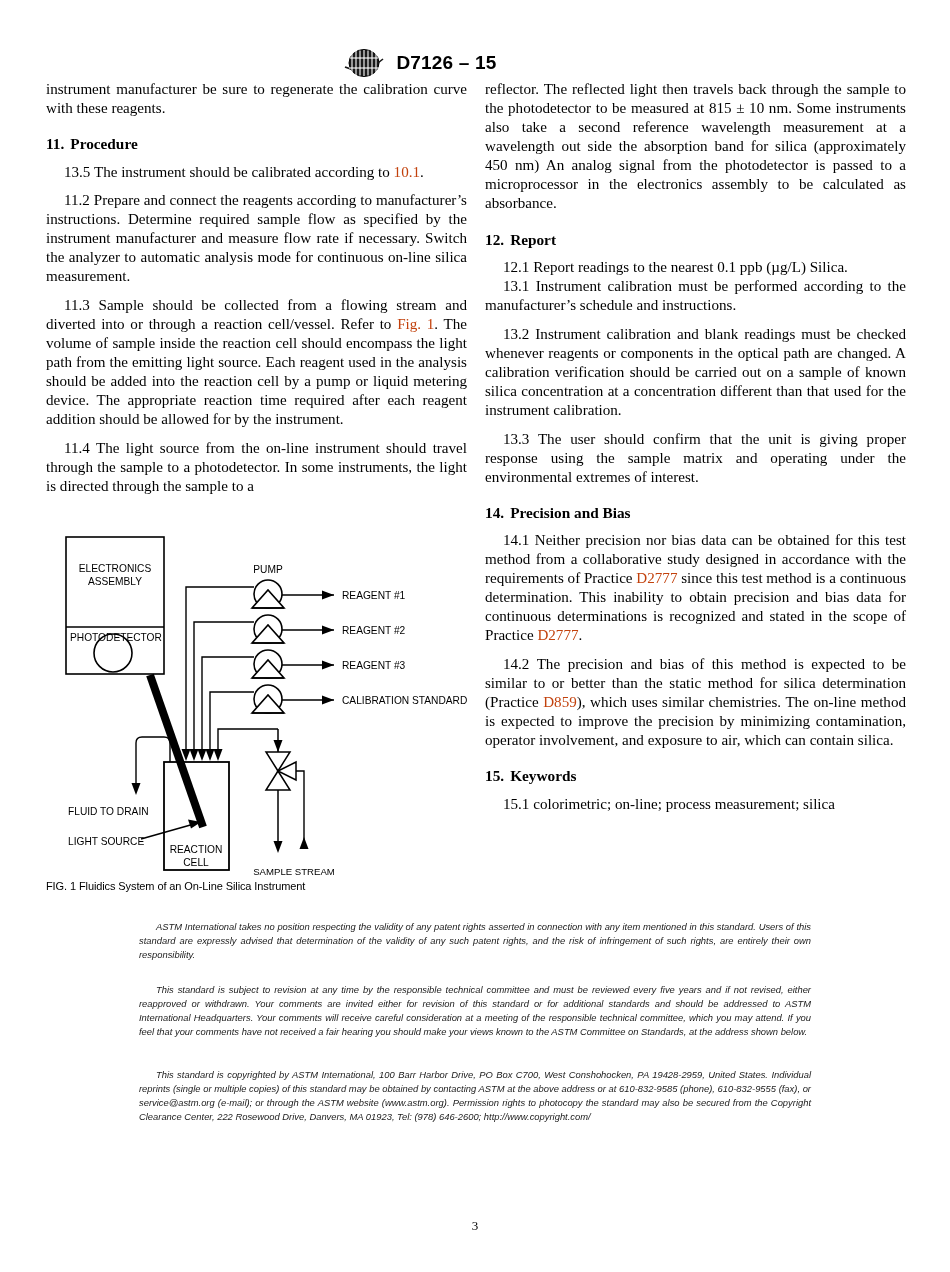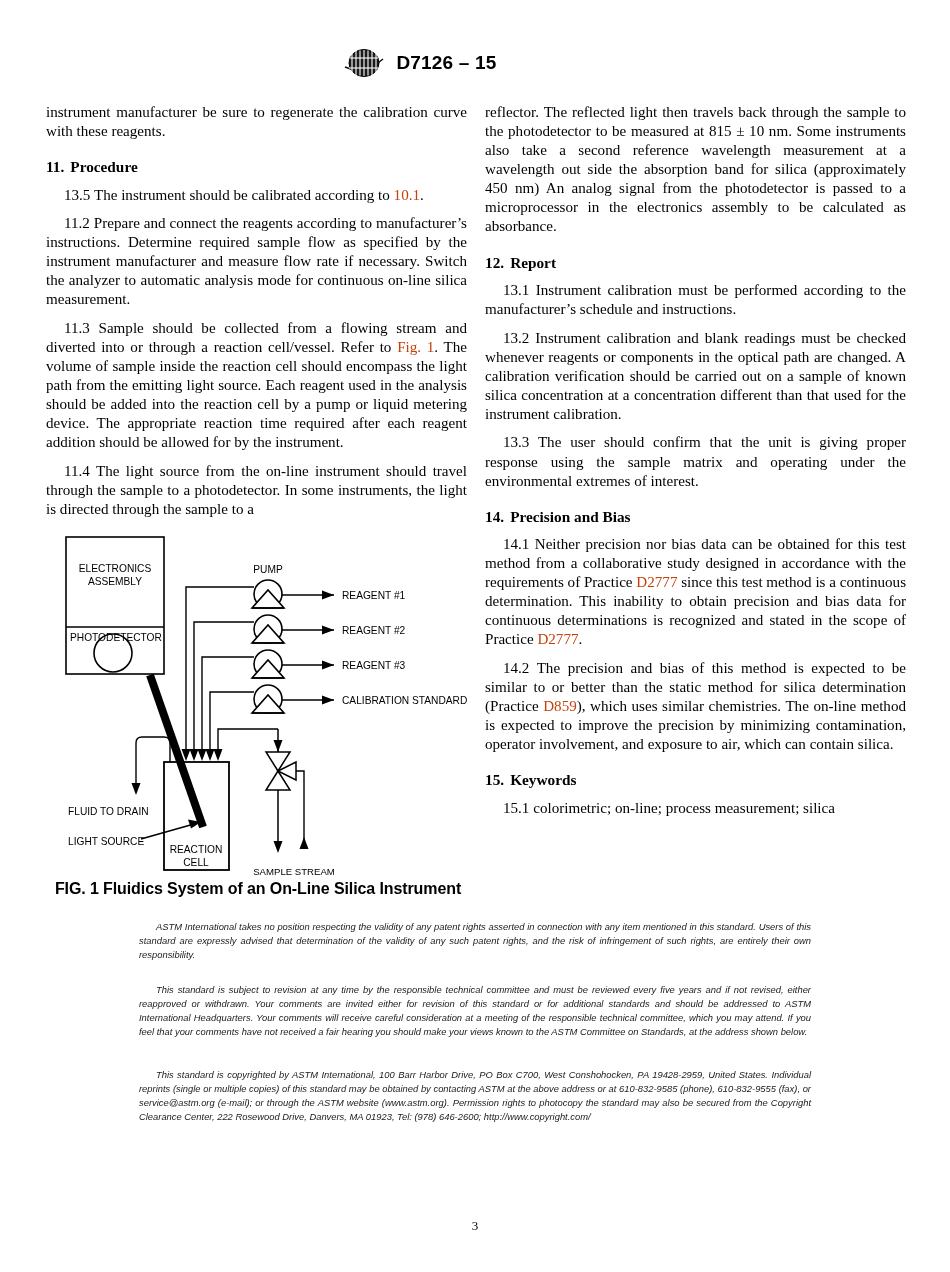--- a/index.html
+++ b/index.html
@@ -40,21 +40,21 @@
   .doc-id {
     font-family: "Liberation Sans", sans-serif;
     font-weight: bold;
     font-size: 19px;
     letter-spacing: 0.2px;
   }
 
   
   .col {
     position: absolute;
-    top: 103px;
+    top: 80px;
     width: 421px;
     font-size: 15.1px;
     line-height: 1.265;
     text-align: justify;
     text-justify: inter-word;
     hyphens: manual;
   }
   .col-left  { left: 46px; }
   .col-right { left: 485px; }
 
@@ -87,24 +87,24 @@
     top: 527px;
     width: 424px;
     height: 375px;
   }
   .figure svg { display: block; }
   .fig-caption {
     position: absolute;
     left: 46px;
     top: 880px;
     width: 424px;
-    text-align: center;
-    font-family: "Liberation Sans", sans-serif;
-    font-weight: bold;
-    font-size: 16px;
+    text-align: left;
+    font-family: "Liberation Sans", sans-serif;
+    font-weight: normal;
+    font-size: 11px;
     letter-spacing: -0.1px;
   }
 
   
   .footer {
     position: absolute;
     left: 139px;
     width: 672px;
     font-family: "Liberation Sans", sans-serif;
     font-style: italic;
@@ -185,20 +185,21 @@
     <p class="body gap">11.4  The light source from the on-line instrument should travel through the sample to a photodetector. In some instruments, the light is directed through the sample to a</p>
   </div>
 
   <div class="col col-right">
 
     <p class="body noindent">reflector. The reflected light then travels back through the sample to the photodetector to be measured at 815 ± 10 nm. Some instruments also take a second reference wavelength measurement at a wavelength out side the absorption band for silica (approximately 450 nm) An analog signal from the photodetector is passed to a microprocessor in the electronics assembly to be calculated as absorbance.</p>
 
     <h2 class="section">
       <span class="num">12.</span><span>Report</span>
     </h2>
+    <p class="body">12.1  Report readings to the nearest 0.1 ppb (µg/L) Silica.</p>
 
     <p class="body">13.1  Instrument calibration must be performed according to the manufacturer’s schedule and instructions.</p>
     <p class="body gap">13.2 Instrument calibration and blank readings must be checked whenever reagents or components in the optical path are changed. A calibration verification should be carried out on a sample of known silica concentration at a concentration different than that used for the instrument calibration.</p>
     <p class="body gap">13.3  The user should confirm that the unit is giving proper response using the sample matrix and operating under the environmental extremes of interest.</p>
 
     <h2 class="section">
       <span class="num">14.</span><span>Precision and Bias</span>
     </h2>
     <p class="body"><span>14.1  Neither precision nor bias data can be obtained for this test method from a collaborative study designed in accordance with the requirements of Practice </span><span class="ref">D2777</span><span> since this test method is a continuous determination. This inability to obtain precision and bias data for continuous determinations is recognized and stated in the scope of Practice </span><span class="ref">D2777</span><span>.</span></p>
     <p class="body gap"><span>14.2  The precision and bias of this method is expected to be similar to or better than the static method for silica determination (Practice </span><span class="ref">D859</span><span>), which uses similar chemistries. The on-line method is expected to improve the precision by minimizing contamination, operator involvement, and exposure to air, which can contain silica.</span></p>

